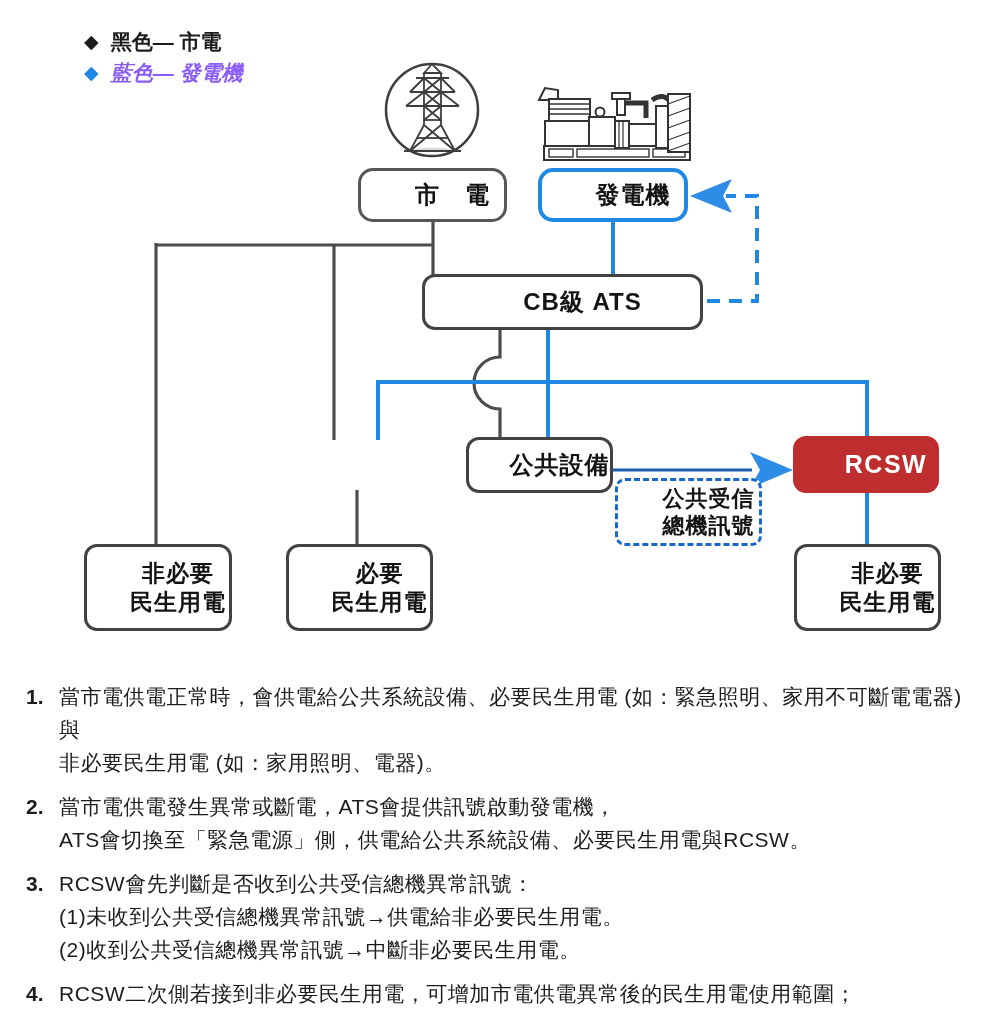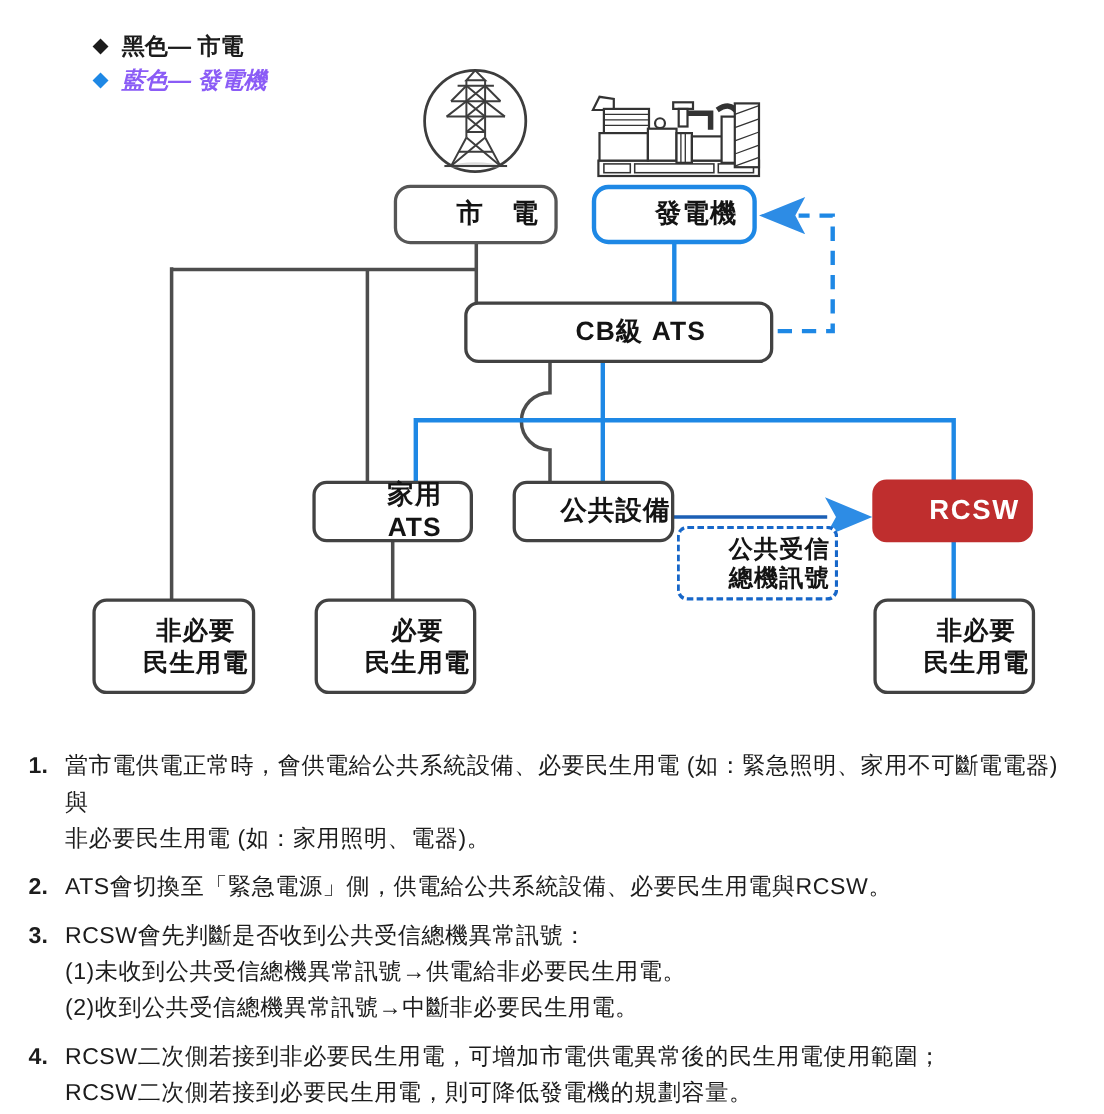--- a/index.html
+++ b/index.html
@@ -117,21 +117,20 @@
     </div>
     <div class="legend-row lg-blue">
       <span class="legend-sym">◆</span>
       <span class="legend-label">藍色— 發電機</span>
     </div>
   </div>
 
   <div class="node n-utility">市　電</div>
   <div class="node n-generator">發電機</div>
   <div class="node n-cb">CB級 ATS</div>
-  <div class="node n-home">家用 ATS</div>
   <div class="node n-public">公共設備</div>
   <div class="node n-rcsw">RCSW</div>
 
   <div class="node n-signal">
     <div>公共受信</div>
     <div>總機訊號</div>
   </div>
 
   <div class="node n-load n-ne-left">
     <div>非必要</div>
@@ -150,20 +149,21 @@
     <div class="note">
       <span class="nnum">1.</span>
       <div class="nbody">
         <div>當市電供電正常時，會供電給公共系統設備、必要民生用電 (如：緊急照明、家用不可斷電電器) 與</div>
         <div>非必要民生用電 (如：家用照明、電器)。</div>
       </div>
     </div>
     <div class="note">
       <span class="nnum">2.</span>
       <div class="nbody">
+        <div>當市電供電發生異常或斷電，ATS會提供訊號啟動發電機，</div>
         <div>ATS會切換至「緊急電源」側，供電給公共系統設備、必要民生用電與RCSW。</div>
       </div>
     </div>
     <div class="note">
       <span class="nnum">3.</span>
       <div class="nbody">
         <div>RCSW會先判斷是否收到公共受信總機異常訊號：</div>
         <div>(1)未收到公共受信總機異常訊號→供電給非必要民生用電。</div>
         <div>(2)收到公共受信總機異常訊號→中斷非必要民生用電。</div>
       </div>

